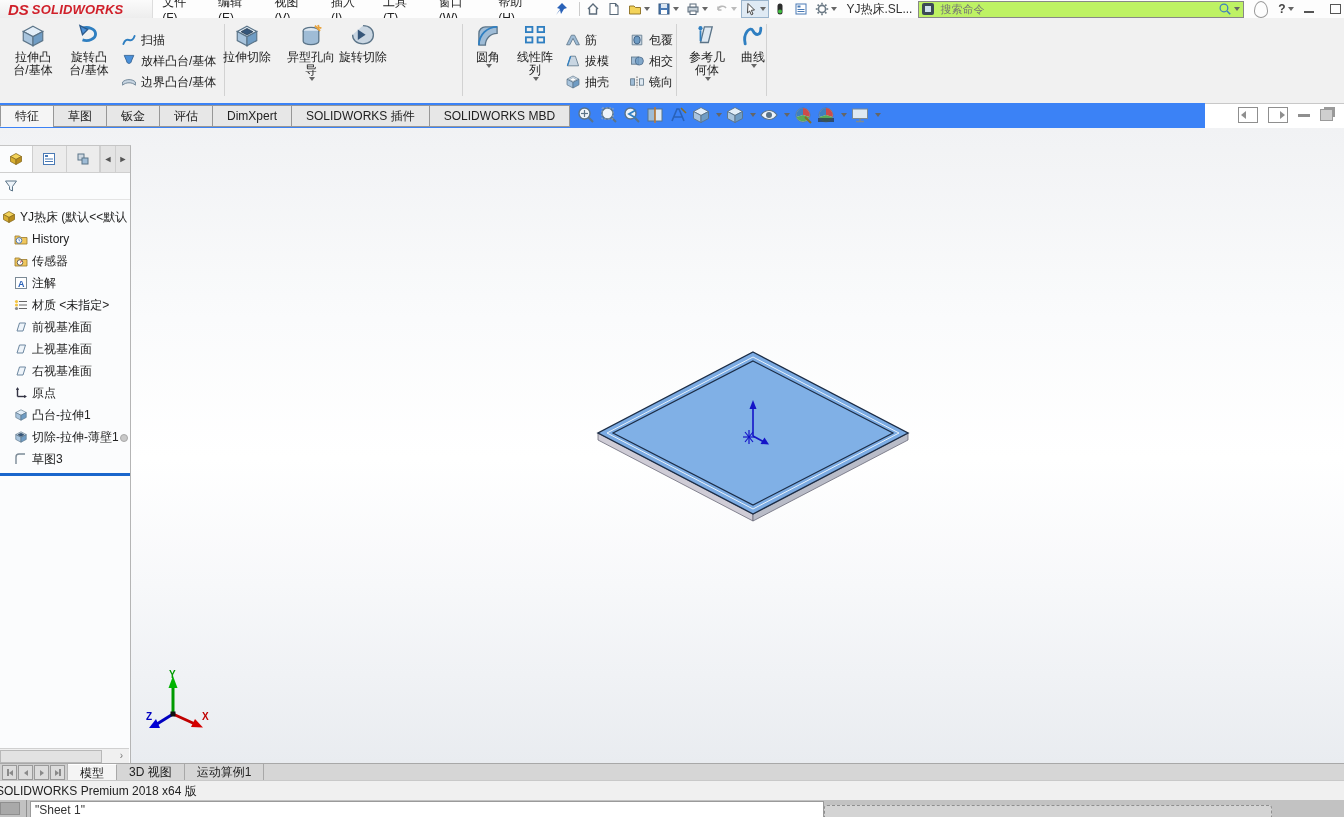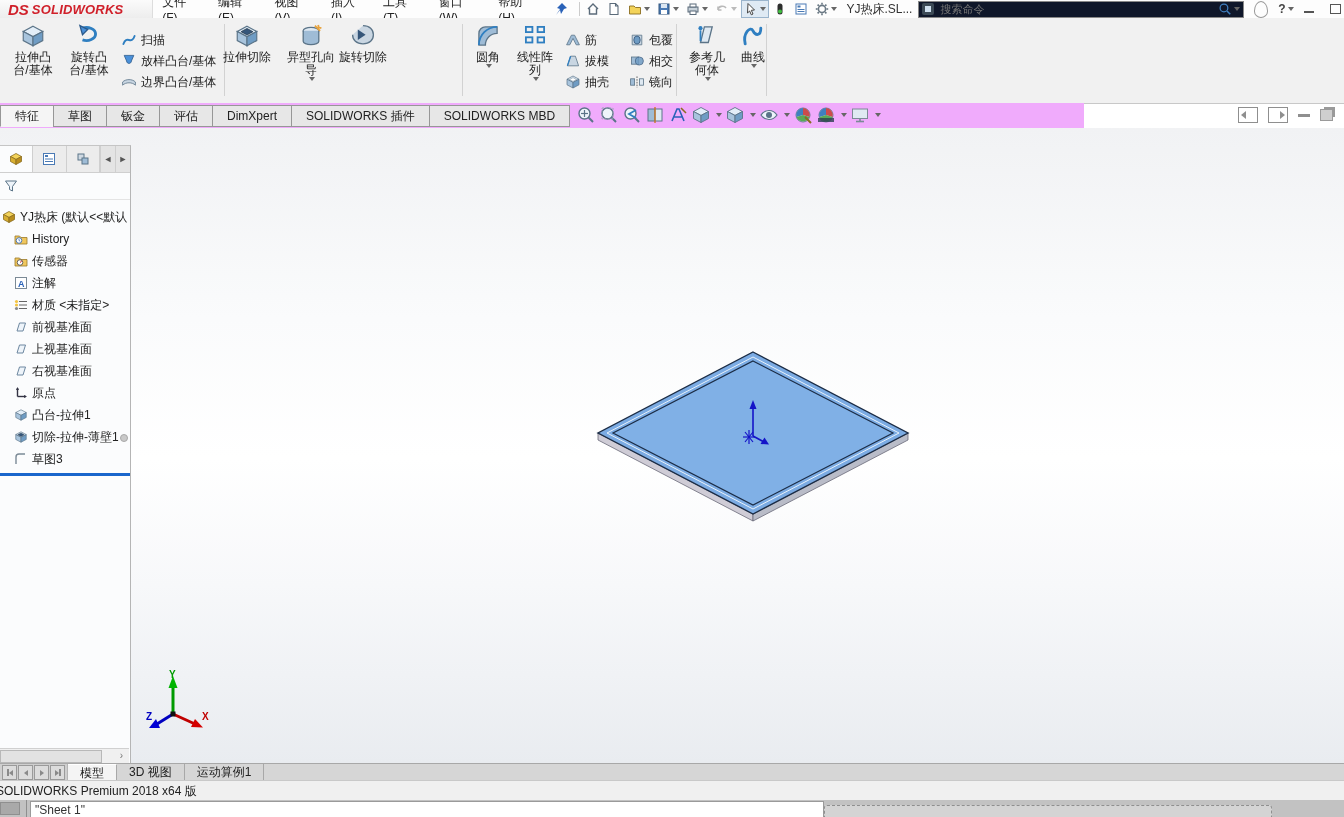--- a/index.html
+++ b/index.html
@@ -12,42 +12,42 @@
   .logo-ds{font-style:italic;font-weight:bold;font-size:15px;color:#d0202a;margin-right:3px;}
   .logo-name{font-style:italic;font-weight:bold;font-size:13px;color:#d0202a;letter-spacing:.2px;}
   .menu-item{padding:2px 9px;cursor:default;}
   .qa-sep{width:1px;height:14px;background:#ccc;margin:0 3px;}
   .qa{display:flex;align-items:center;gap:1px;}
   .qa-btn{display:flex;align-items:center;padding:1px 2px;border:1px solid transparent;}
   .qa-btn.sel{border:1px solid #9ab4cc;background:#dfeaf4;}
   .car{width:0;height:0;border-left:3px solid transparent;border-right:3px solid transparent;border-top:4px solid #666;margin-left:2px;}
   .car.dis{border-top-color:#bbb;}
   #filename{margin:0 6px;white-space:nowrap;color:#333;}
-  #searchbox{display:flex;align-items:center;width:330px;height:15px;border:1px solid #888;background:#0f172a;padding:0 3px;}
+  #searchbox{display:flex;align-items:center;width:330px;height:15px;border:1px solid #888;background:#bef264;padding:0 3px;}
   #searchbox input{border:none;outline:none;flex:1;font-size:11px;color:#777;font-family:inherit;background:transparent;}
   .sq-ic{width:12px;height:12px;background:#3c4a56;border-radius:2px;margin-right:4px;display:inline-block;position:relative;}
   .sq-ic::after{content:"";position:absolute;left:3px;top:3px;width:6px;height:6px;background:#cfe0ef;}
   .winbtn{width:20px;height:12px;position:relative;margin-left:6px;}
   .wb-min::after{content:"";position:absolute;left:4px;bottom:2px;width:10px;height:2px;background:#555;}
   .wb-res::after{content:"";position:absolute;left:5px;top:1px;width:9px;height:8px;border:1.5px solid #555;}
   .helpq{font-size:12px;color:#444;font-weight:bold;}
   .oval{width:13px;height:15px;border:1.4px solid #999;border-radius:50% 50% 50% 50%/60% 60% 40% 40%;}
   
   #ribbon{left:0;top:18px;width:1344px;height:85px;background:#f1f1f1;border-bottom:1px solid #c8c8c8;}
   .grp-sep{position:absolute;top:6px;width:1px;height:72px;background:#d2d2d2;}
   .lgbtn{position:absolute;top:4px;width:52px;height:78px;display:flex;flex-direction:column;align-items:center;text-align:center;border:1px solid transparent;}
   .lgbtn .lbl{line-height:13px;margin-top:2px;}
   .ic26{width:26px;height:26px;flex:none;}
   .ic20{width:20px;height:20px;}
   .ic16{width:16px;height:16px;flex:none;}
   .ic14{width:14px;height:14px;flex:none;}
   .stack{position:absolute;display:flex;flex-direction:column;justify-content:center;gap:2px;height:78px;top:4px;}
   .smrow{display:flex;align-items:center;gap:4px;padding:1px 3px;white-space:nowrap;}
   
-  #tabrow{left:0;top:103px;width:1084px;height:25px;background:#f0abfc;border-bottom:1px solid #b3b3b3;}
+  #tabrow{left:0;top:103px;width:1205px;height:25px;background:#3b82f6;border-bottom:1px solid #b3b3b3;}
   .ctab{position:relative;float:left;height:20px;margin-top:2px;line-height:20px;padding:0 14px;background:#e7e7e7;border:1px solid #979797;margin-left:-1px;text-align:center;}
   .ctab.active{background:#f5f5f5;border-bottom-color:#f5f5f5;}
   #headsup{position:absolute;left:576px;top:2px;display:flex;align-items:center;gap:3px;}
   .hu{width:20px;height:20px;display:flex;align-items:center;justify-content:center;}
   .wctrl{position:absolute;top:4px;display:flex;align-items:center;gap:10px;}
   .wc-box{width:18px;height:14px;border:1.4px solid #8f8f8f;position:relative;}
   .wc-box .tri-l{position:absolute;left:2px;top:3px;width:0;height:0;border-top:4px solid transparent;border-bottom:4px solid transparent;border-right:5px solid #8f8f8f;}
   .wc-box .tri-r{position:absolute;right:2px;top:3px;width:0;height:0;border-top:4px solid transparent;border-bottom:4px solid transparent;border-left:5px solid #8f8f8f;}
   .wc-min{width:12px;height:3px;background:#8f8f8f;}
   .wc-res{width:11px;height:10px;border:1.6px solid #9a9a9a;position:relative;background:#cfcfcf;box-shadow:3px -3px 0 -1px #9a9a9a;}

